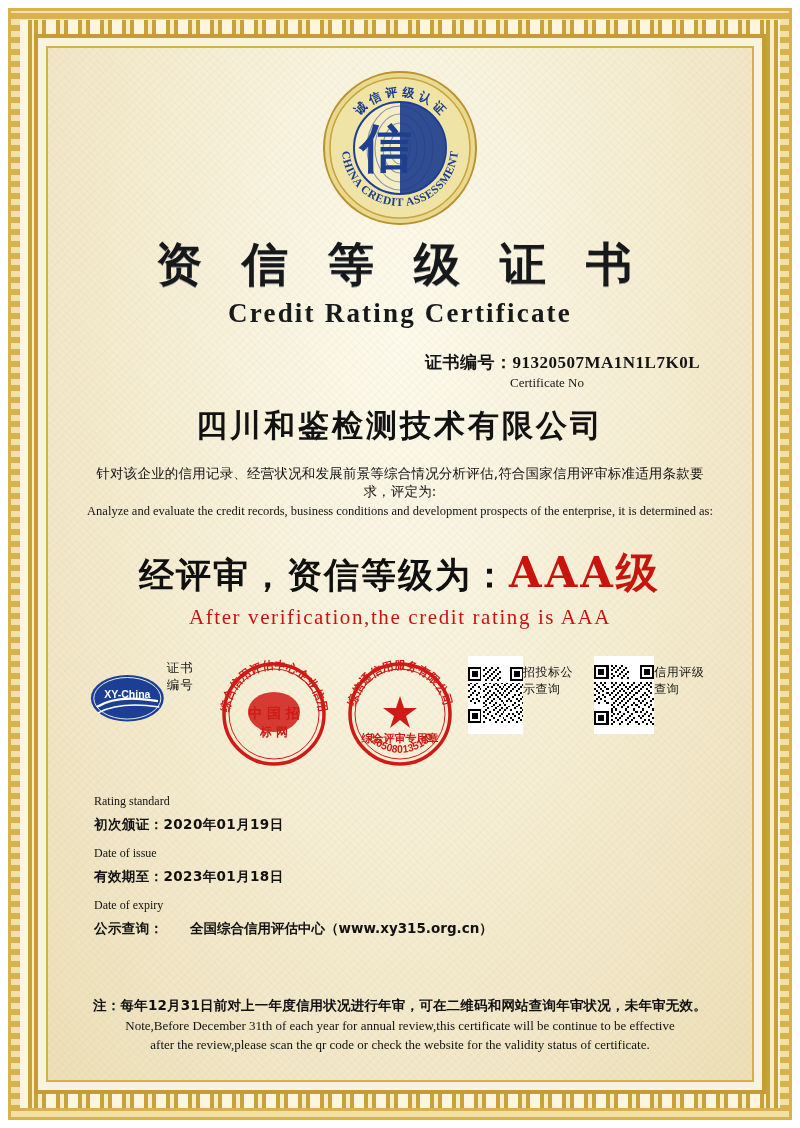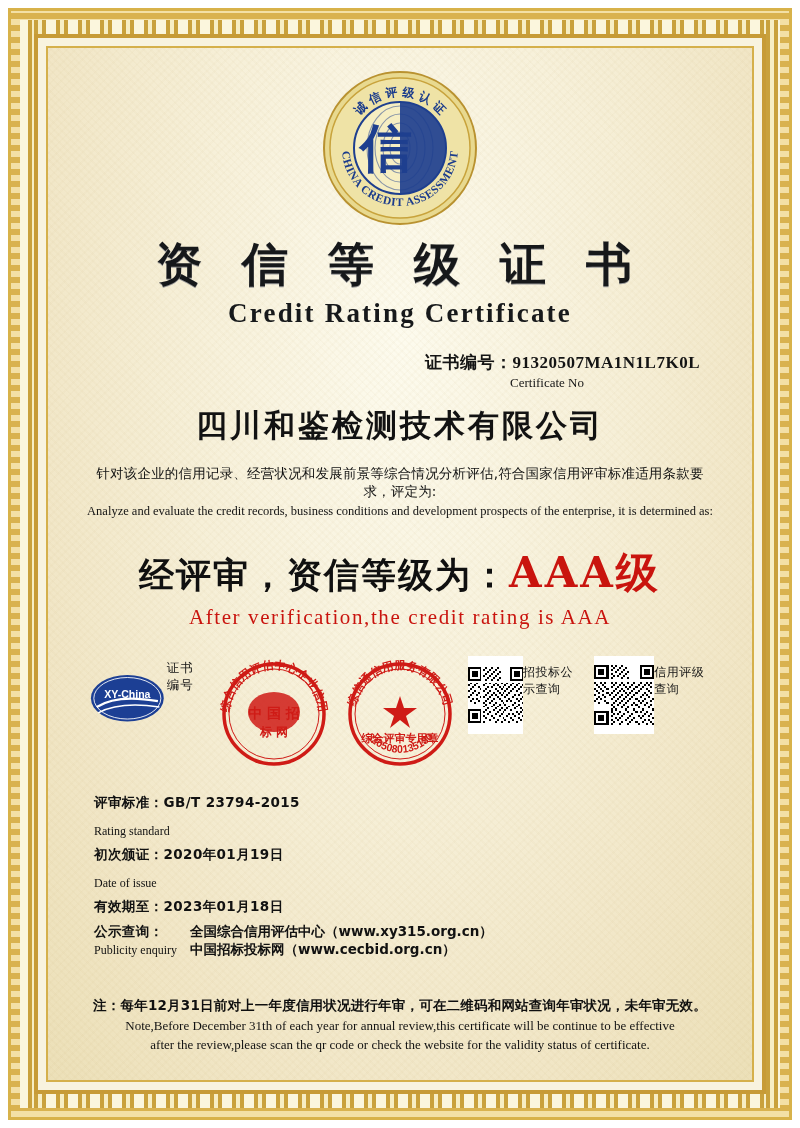--- a/index.html
+++ b/index.html
@@ -777,48 +777,42 @@
               <rect x="28" y="28" width="1" height="1"></rect>
           </g>
         </svg>
         <div class="qr-caption">信用评级查询</div>
       </div>
     </div>
 
     <div class="details">
 
       <div class="detail-row">
-        <div class="detail-cn">
-          <span>评审标准：</span><span>GB/T 23794-2015</span>
-        </div>
         <div class="detail-en">Rating standard</div>
       </div>
 
       <div class="detail-row">
         <div class="detail-cn">
           <span>初次颁证：</span><span>2020年01月19日</span>
         </div>
         <div class="detail-en">Date of issue</div>
       </div>
 
       <div class="detail-row">
         <div class="detail-cn">
           <span>有效期至：</span><span>2023年01月18日</span>
         </div>
+        <div class="detail-en">Date of expiry</div>
       </div>
 
       <div class="detail-row">
         <div class="detail-inline">
           <span class="detail-cn lbl">公示查询：</span>
           <span class="detail-val">全国综合信用评估中心（www.xy315.org.cn）</span>
         </div>
-        <div class="detail-inline">
-          <span class="lbl-en">Publicity enquiry</span>
-          <span class="detail-val">中国招标投标网（www.cecbid.org.cn）</span>
-        </div>
       </div>
 
     </div>
 
     <div class="note">
       <div class="note-cn">注：每年12月31日前对上一年度信用状况进行年审，可在二维码和网站查询年审状况，未年审无效。</div>
       <div class="note-en">Note,Before December 31th of each year for annual review,this certificate will be continue to be effective</div>
       <div class="note-en">after the review,please scan the qr code or check the website for the validity status of certificate.</div>
     </div>
 

